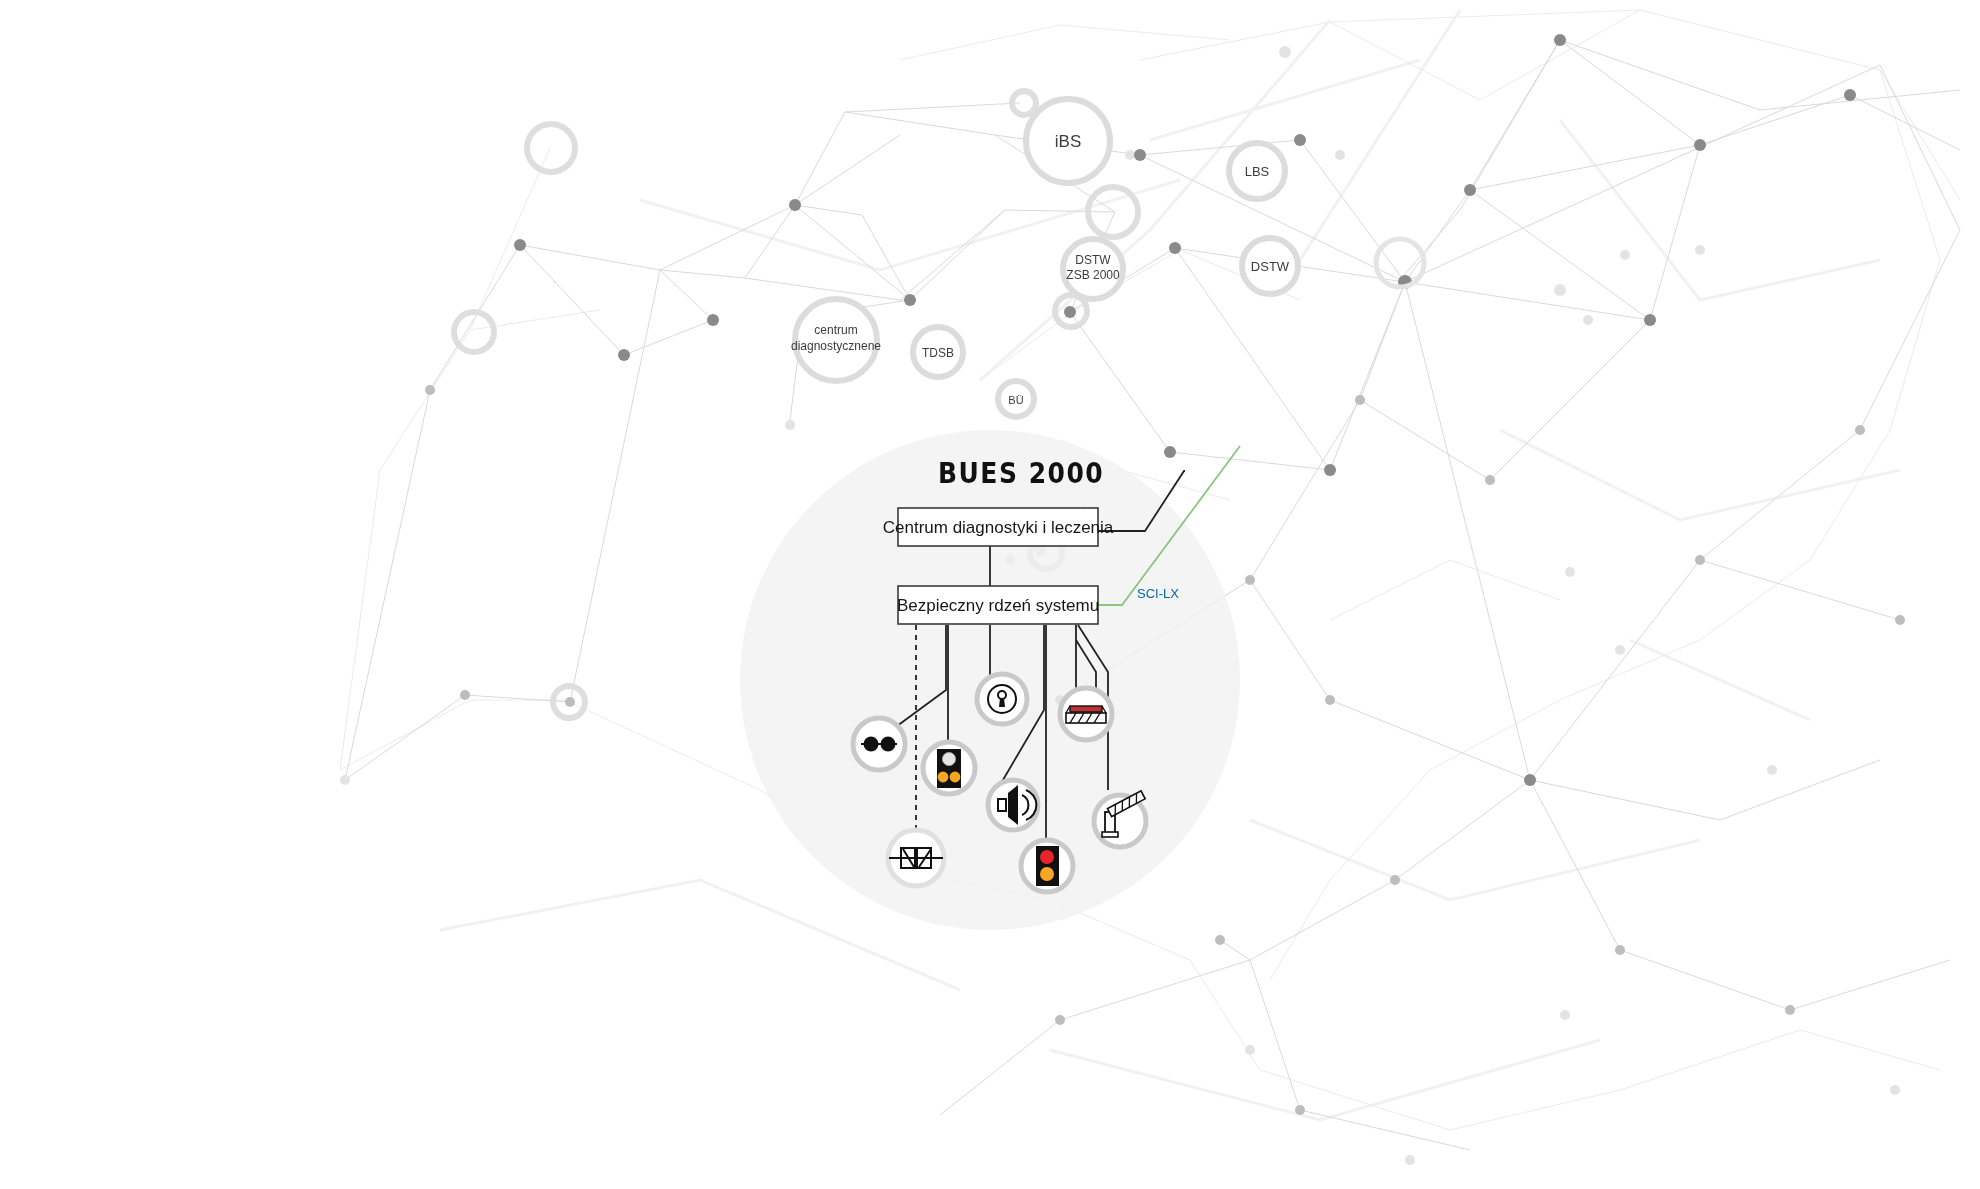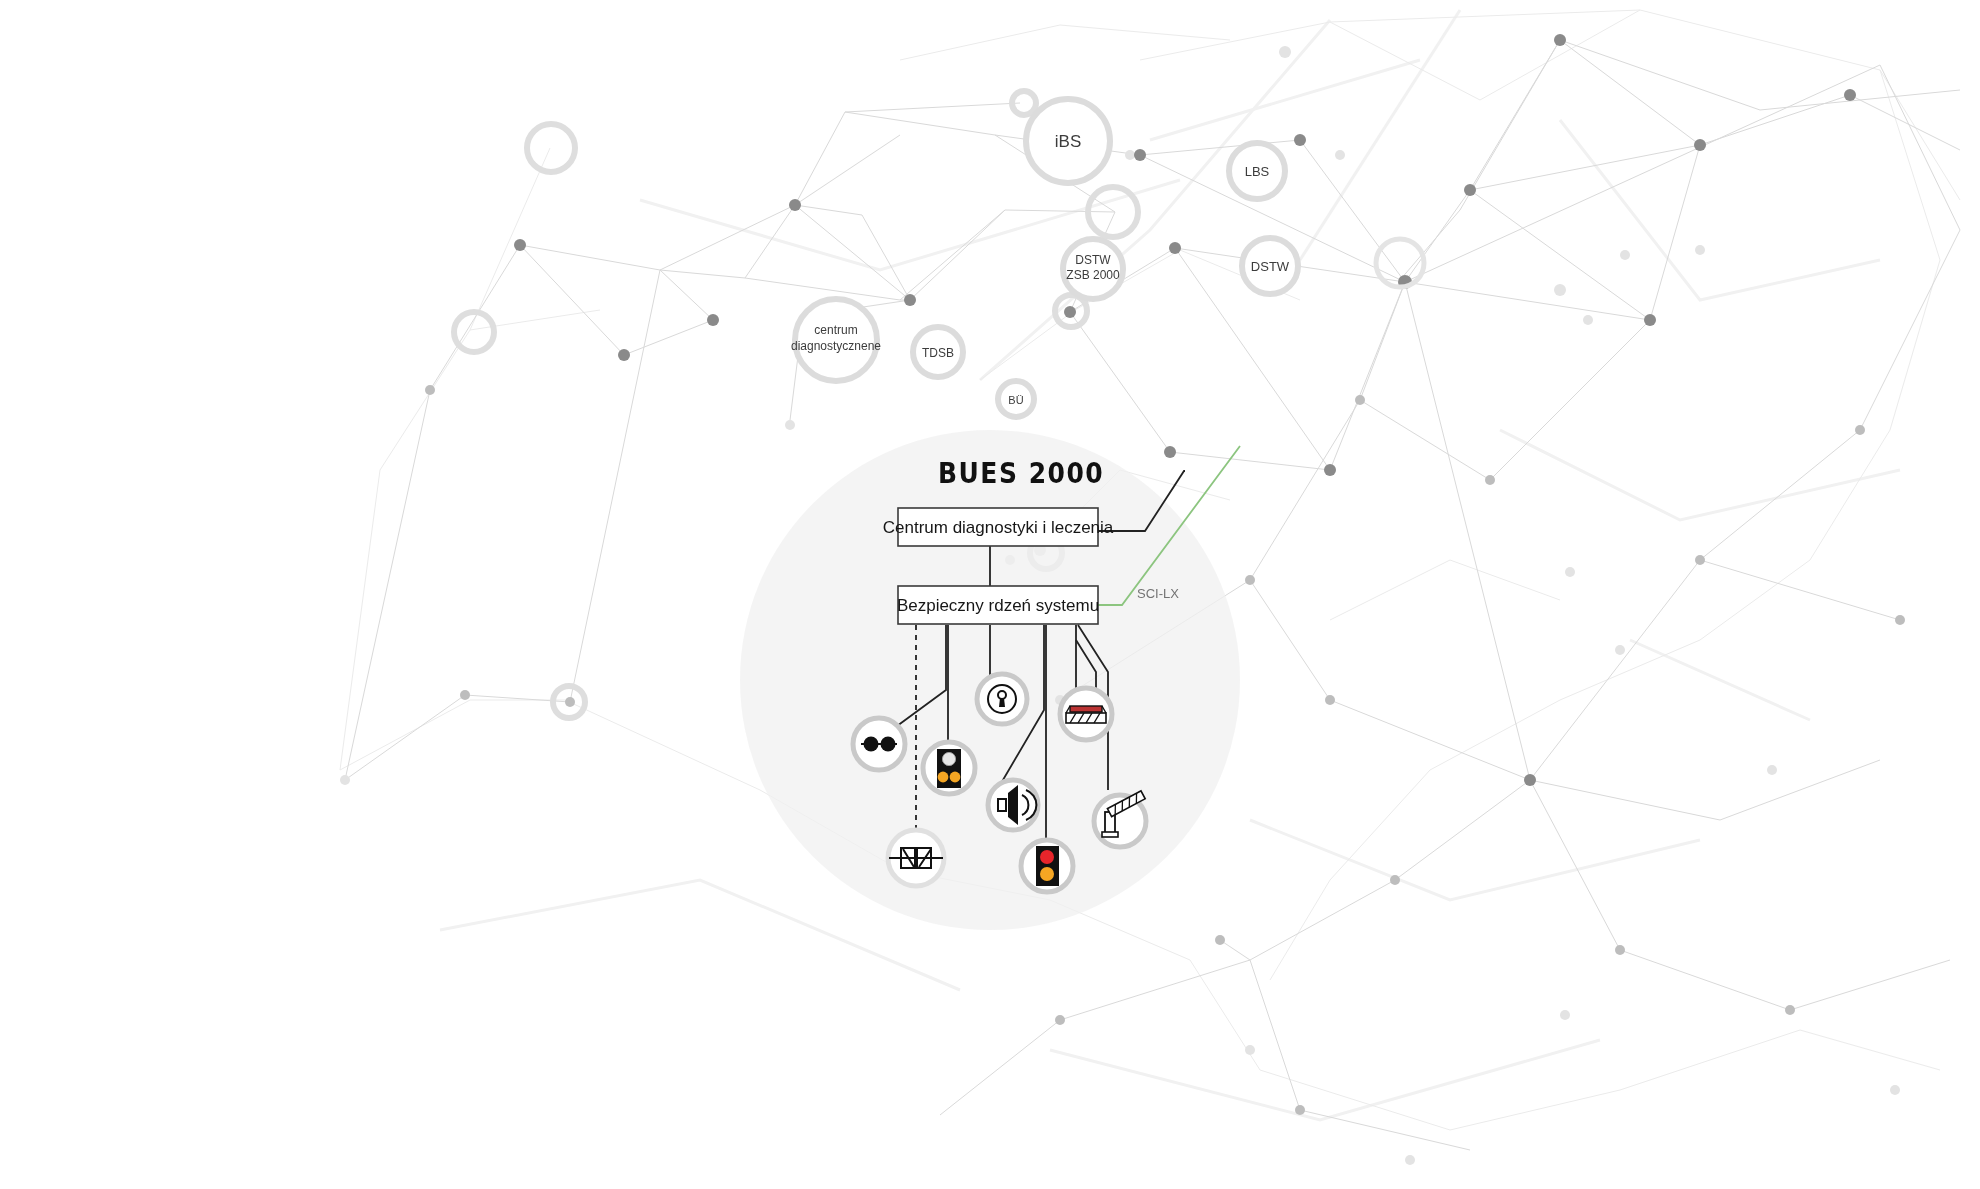--- a/index.html
+++ b/index.html
@@ -59,21 +59,21 @@
     letter-spacing: 1.5px;
     color: #111111;
     transform: scaleY(1.12);
     white-space: nowrap;
   }
   .sci-label {
     position: absolute;
     z-index: 4;
     font-family: "Liberation Sans", sans-serif;
     font-size: 13px;
-    color: #737373;
+    color: #0369a1;
     white-space: nowrap;
   }
 </style>
 </head>
 <body>
 
 <div id="stage">
 
   <svg id="bg-network" viewBox="0 0 1980 1189" preserveAspectRatio="none">
 

